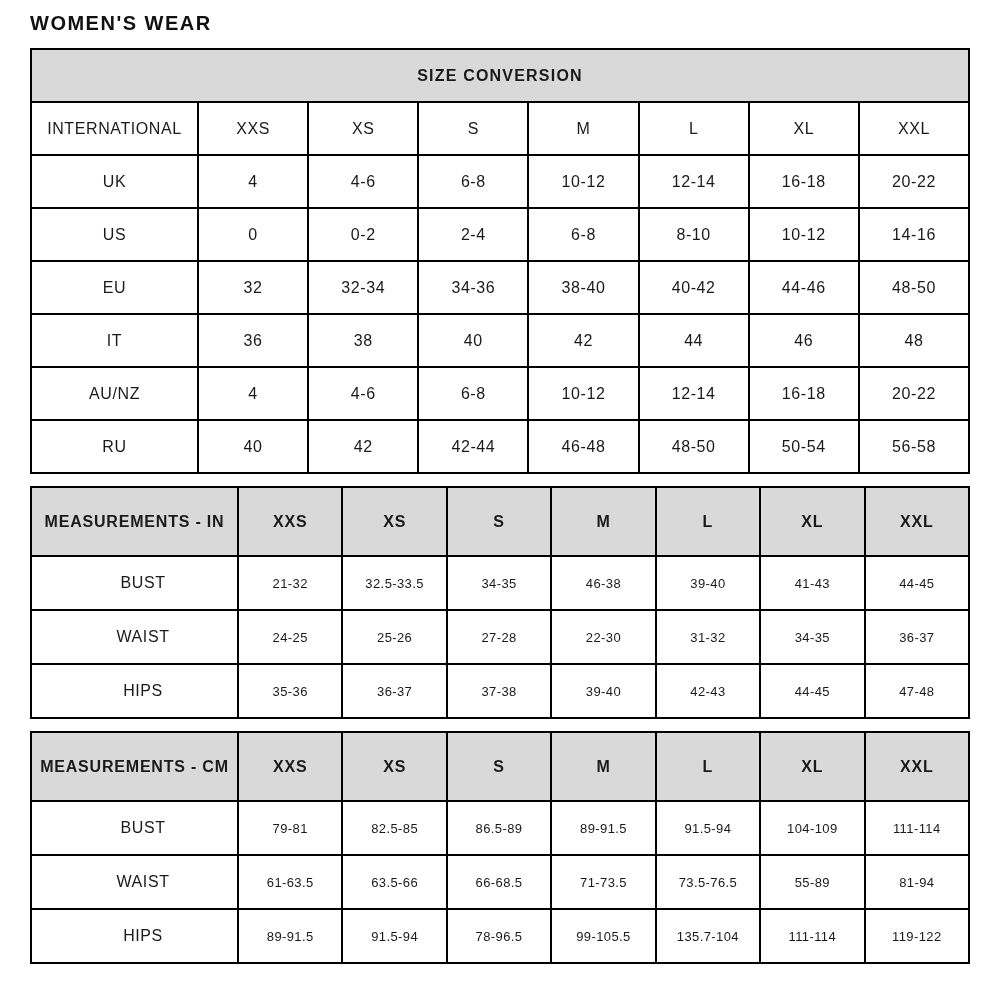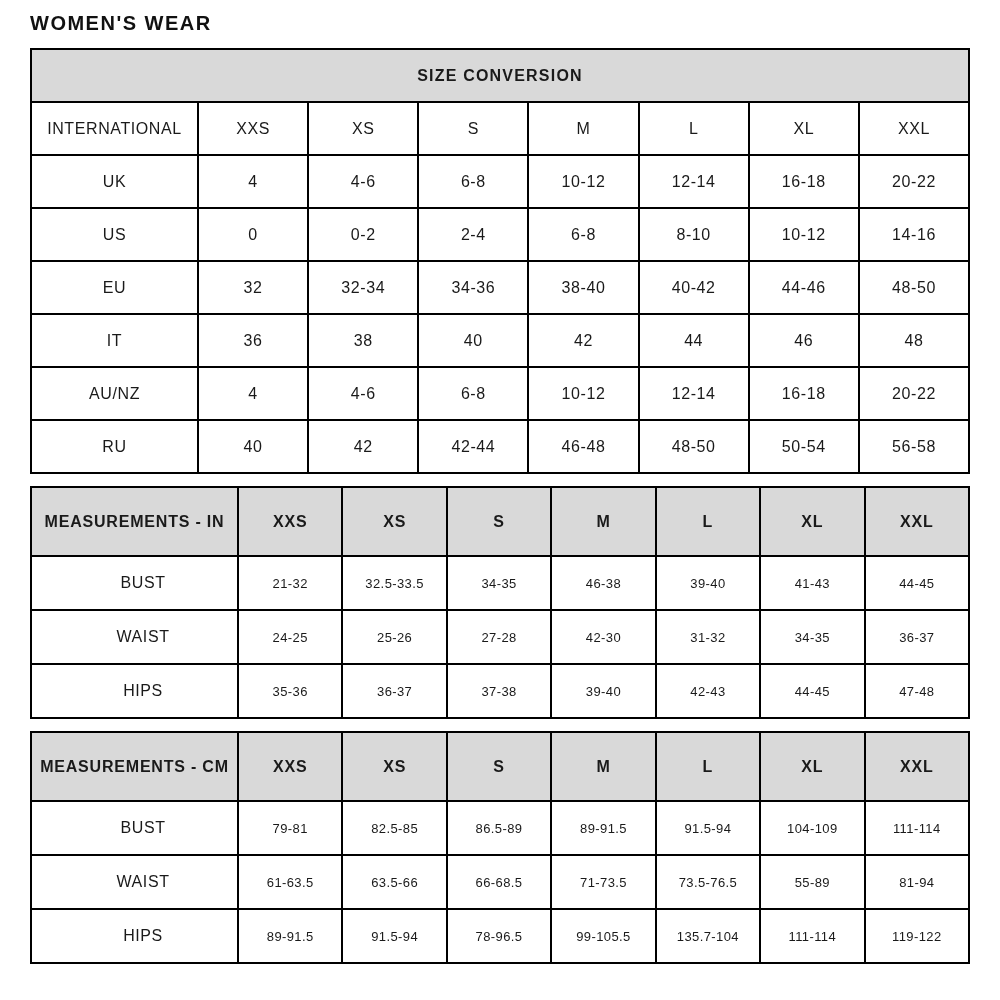--- a/index.html
+++ b/index.html
@@ -173,21 +173,21 @@
         <td>46-38</td>
         <td>39-40</td>
         <td>41-43</td>
         <td>44-45</td>
       </tr>
       <tr>
         <td class="rowlabel">WAIST</td>
         <td>24-25</td>
         <td>25-26</td>
         <td>27-28</td>
-        <td>42-30</td>
+        <td>22-30</td>
         <td>31-32</td>
         <td>34-35</td>
         <td>36-37</td>
       </tr>
       <tr>
         <td class="rowlabel">HIPS</td>
         <td>35-36</td>
         <td>36-37</td>
         <td>37-38</td>
         <td>39-40</td>

